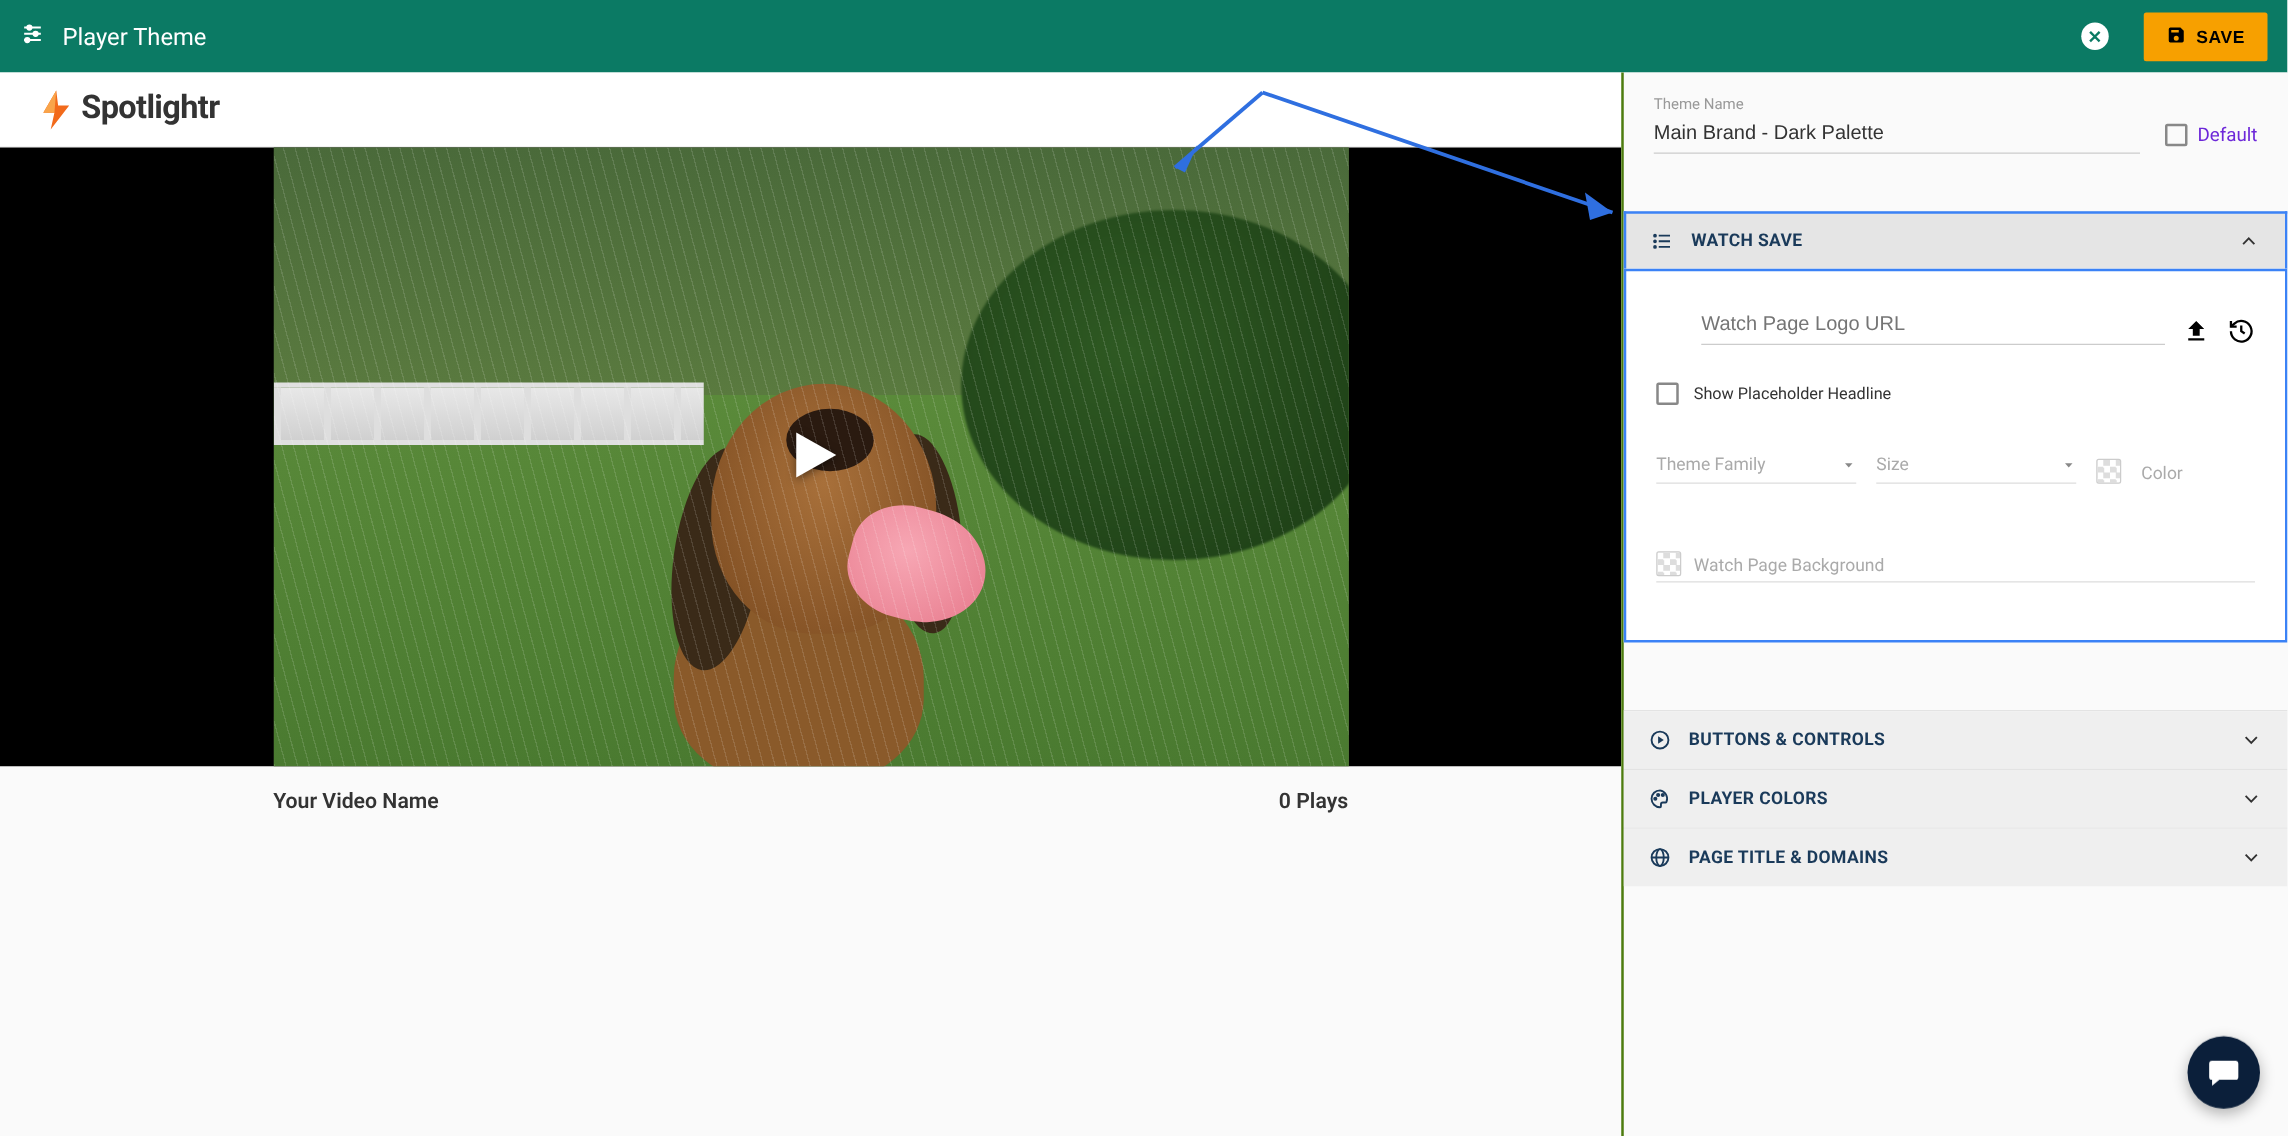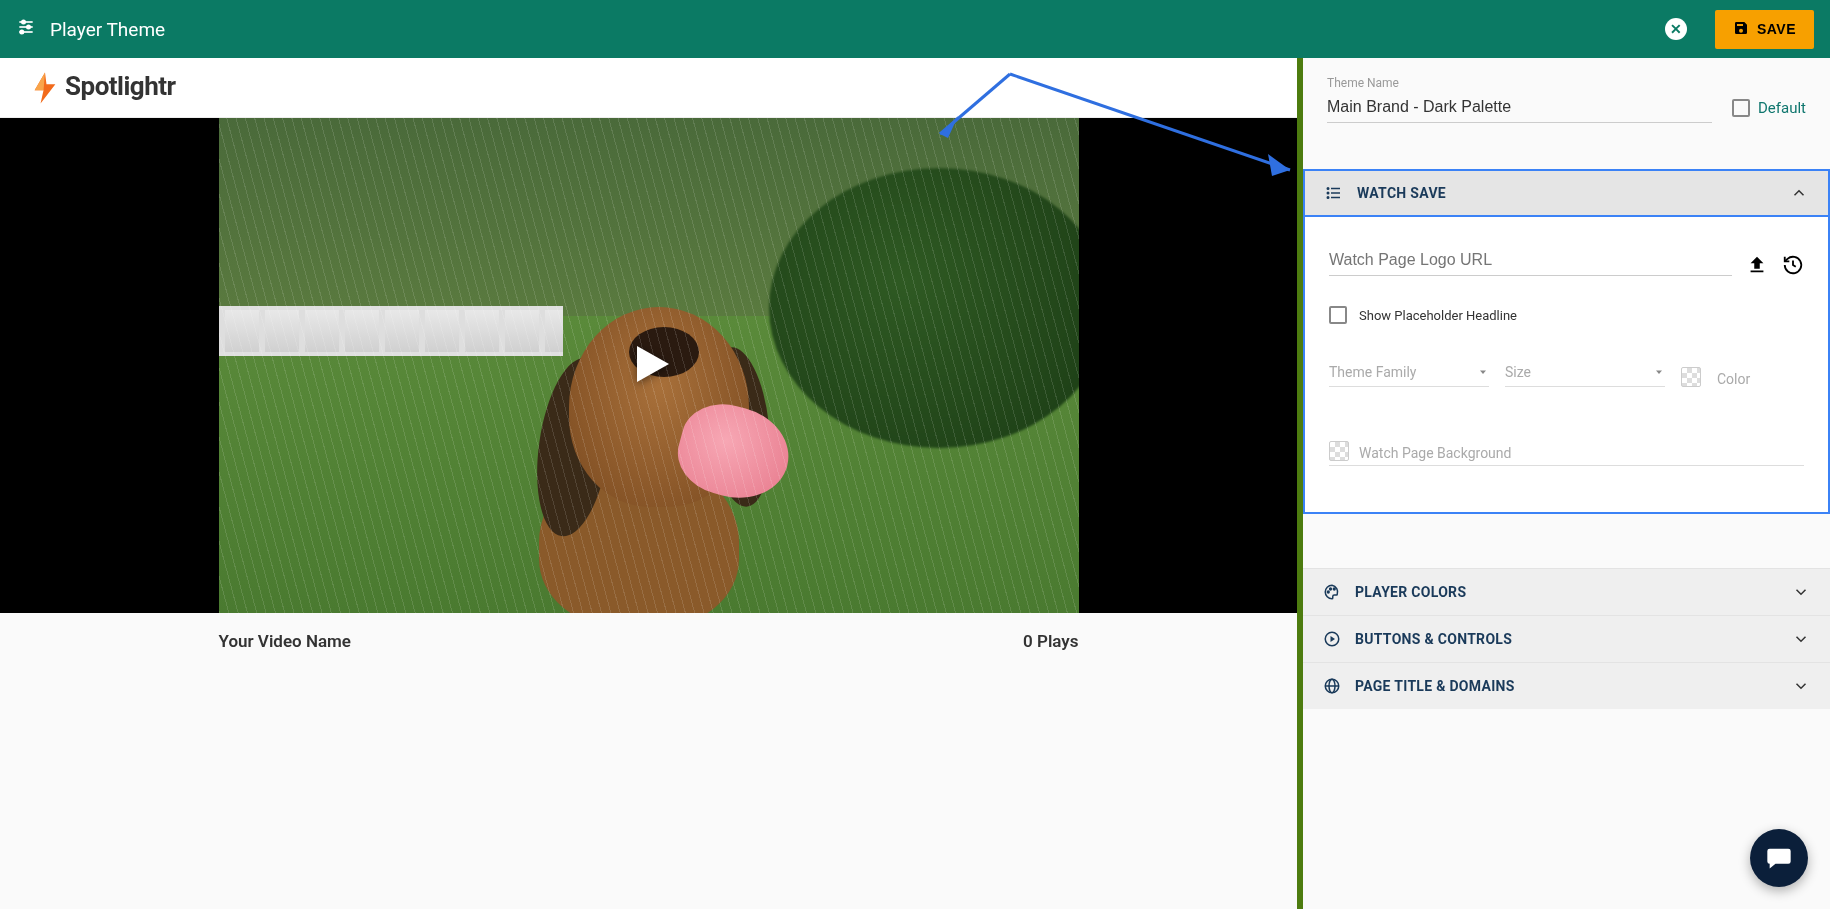--- a/index.html
+++ b/index.html
@@ -17,21 +17,21 @@
 
   
   .logobar { height: 60px; background: #fff; display: flex; align-items: center; padding-left: 30px; border-bottom: 1px solid #eee; width: 1297px;}
   .logo { display: flex; align-items: flex-start; gap: 5px; }
   .logo-text { font-size: 26px; font-weight: 700; color: #333; letter-spacing: -0.5px;}
   .logo-mark { width: 30px; height: 34px; }
 
   
   .content { display: flex; height: calc(909px - 58px); }
   .preview { width: 1297px; display: flex; flex-direction: column; }
-  .sidebar { width: 637px; background: #fafafa; border-left: 6px solid #4d7c0f; position: relative; }
+  .sidebar { width: 637px; background: #fafafa; border-left: 2px solid #4d7c0f; position: relative; }
 
   
   .video-wrap { background: #000; height: 495px; display: flex; align-items: stretch; justify-content: center; }
   .video-frame { width: 860px; background: linear-gradient(135deg,#3a5a2a,#6a8a4a); position: relative; overflow: hidden; }
   .play-icon { position: absolute; top: 50%; left: 50%; transform: translate(-50%,-50%); }
   .play-icon svg { width: 60px; height: 60px; filter: drop-shadow(0 2px 4px rgba(0,0,0,0.5)); }
   
   .sky { position:absolute; top:0; left:0; right:0; height:40%; background: linear-gradient(#4a6a3a,#5a7a3f); }
   .grass { position:absolute; bottom:0; left:0; right:0; height:60%; background: linear-gradient(#5a8a3a,#4a7a30); }
   .fence { position:absolute; left:0; top:38%; width:40%; height:10%; background: repeating-linear-gradient(90deg,#dedede 0 6px, transparent 6px 40px), linear-gradient(#e8e8e8,#d0d0d0); border-top:4px solid #e0e0e0; border-bottom:4px solid #e0e0e0;}
@@ -45,34 +45,34 @@
   .tongue { position:absolute; left:220px; top:140px; width:110px; height:90px; background: radial-gradient(circle at 40% 40%, #f7a7b4, #e77a8c); border-radius:50% 60% 60% 50%; transform:rotate(15deg);}
   .spray { position:absolute; inset:0; background: repeating-linear-gradient(75deg, rgba(255,255,255,0.12) 0 1px, transparent 1px 9px); }
 
   .video-meta { display: flex; justify-content: space-between; padding: 18px 0; width: 860px; margin: 0 auto; color: #333; font-size: 17px; font-weight: 600;}
 
   
   .theme-name-row { display:flex; align-items:flex-end; padding: 18px 24px 10px 24px; gap: 20px;}
   .theme-name-field { flex:1; }
   .field-label { font-size: 12px; color: #999; display:block; margin-bottom: 2px;}
   .underline-input { border:none; border-bottom:1px solid #ccc; background:transparent; width:100%; font-size:16px; padding: 6px 0; color:#333; outline:none;}
-  .default-check { display:flex; align-items:center; gap:8px; color:#0f766e; font-size:15px; padding-bottom:6px;}
+  .default-check { display:flex; align-items:center; gap:8px; color:#6d28d9; font-size:15px; padding-bottom:6px;}
   .checkbox { width:18px; height:18px; border:2px solid #888; border-radius:2px; cursor:pointer; flex-shrink:0;}
 
   .accordion { margin-top: 36px; }
   .panel { border-top:1px solid #e0e0e0; }
   .panel-header { background:#efefef; height:46px; display:flex; align-items:center; padding:0 20px; gap:14px; cursor:pointer; color:#1a3a5a; }
   .panel-header .panel-title { font-size:14px; font-weight:700; letter-spacing:0.3px; flex:1; }
   .panel-header svg.lead { width:18px; height:18px; }
   .panel-header .chev { width:18px; height:18px; }
   .panel-body { padding: 28px 24px 24px 24px; background:#fff; border:2.5px solid #3b82f6; border-top-width:2.5px; margin:0; }
   .panel.active .panel-header { background:#e5e5e5; border:2.5px solid #3b82f6; border-bottom:none; }
   .panel.active { border-top:none; }
 
-  .logo-url-row { display:flex; align-items:flex-end; gap:14px; margin-bottom: 30px;}
+  .logo-url-row { display:flex; align-items:flex-end; gap:14px; margin-bottom: 30px; margin-left: 36px;}
   .logo-url-row .underline-input { color:#999; }
   .icon-btn { width:22px; height:22px; cursor:pointer; color:#333; flex-shrink:0;}
 
   .check-row { display:flex; align-items:center; gap:12px; color:#333; font-size:13px; margin-bottom: 34px;}
 
   .font-row { display:flex; align-items:flex-end; gap:16px; margin-bottom: 50px;}
   .select-like { border:none; border-bottom:1px solid #ddd; color:#aaa; font-size:14px; padding:6px 0; display:flex; align-items:center; justify-content:space-between; gap:6px; cursor:pointer;}
   .select-like.ff { width:160px; }
   .select-like.sz { width:160px; }
   .swatch { width:20px; height:20px; background: repeating-conic-gradient(#ddd 0% 25%, #fff 0% 50%) 0 0/10px 10px; border:1px solid #ccc; border-radius:2px; flex-shrink:0; cursor:pointer;}
@@ -236,38 +236,38 @@
           </div>
         </div>
       </div>
 
       <div style="height:54px"></div>
 
       <div class="collapsed-panels">
         <div class="panel">
           <div class="panel-header">
             <svg class="lead" viewBox="0 0 24 24" fill="none" stroke="#1a3a5a" stroke-width="2">
+                <circle cx="12" cy="12" r="9"></circle>
+                <polygon points="10 8 16 12 10 16" fill="#1a3a5a" stroke="none"></polygon>
+              </svg>
+            <span class="panel-title">BUTTONS &amp; CONTROLS</span>
+            <svg class="chev" viewBox="0 0 24 24" fill="none" stroke="#333" stroke-width="2">
+                <polyline points="6 9 12 15 18 9"></polyline>
+              </svg>
+          </div>
+        </div>
+        <div class="panel">
+          <div class="panel-header">
+            <svg class="lead" viewBox="0 0 24 24" fill="none" stroke="#1a3a5a" stroke-width="2">
                 <path d="M12 3a9 9 0 1 0 0 18c1 0 1-1 1-1v-2a2 2 0 0 1 2-2h3s1 0 1-1a9 9 0 0 0-7-12z"></path>
                 <circle cx="7" cy="12" r="1.2" fill="#1a3a5a"></circle>
                 <circle cx="10" cy="8" r="1.2" fill="#1a3a5a"></circle>
                 <circle cx="15" cy="8" r="1.2" fill="#1a3a5a"></circle>
               </svg>
             <span class="panel-title">PLAYER COLORS</span>
-            <svg class="chev" viewBox="0 0 24 24" fill="none" stroke="#333" stroke-width="2">
-                <polyline points="6 9 12 15 18 9"></polyline>
-              </svg>
-          </div>
-        </div>
-        <div class="panel">
-          <div class="panel-header">
-            <svg class="lead" viewBox="0 0 24 24" fill="none" stroke="#1a3a5a" stroke-width="2">
-                <circle cx="12" cy="12" r="9"></circle>
-                <polygon points="10 8 16 12 10 16" fill="#1a3a5a" stroke="none"></polygon>
-              </svg>
-            <span class="panel-title">BUTTONS &amp; CONTROLS</span>
             <svg class="chev" viewBox="0 0 24 24" fill="none" stroke="#333" stroke-width="2">
                 <polyline points="6 9 12 15 18 9"></polyline>
               </svg>
           </div>
         </div>
         <div class="panel">
           <div class="panel-header">
             <svg class="lead" viewBox="0 0 24 24" fill="none" stroke="#1a3a5a" stroke-width="2">
                 <circle cx="12" cy="12" r="9"></circle>
                 <ellipse cx="12" cy="12" rx="4" ry="9"></ellipse>

